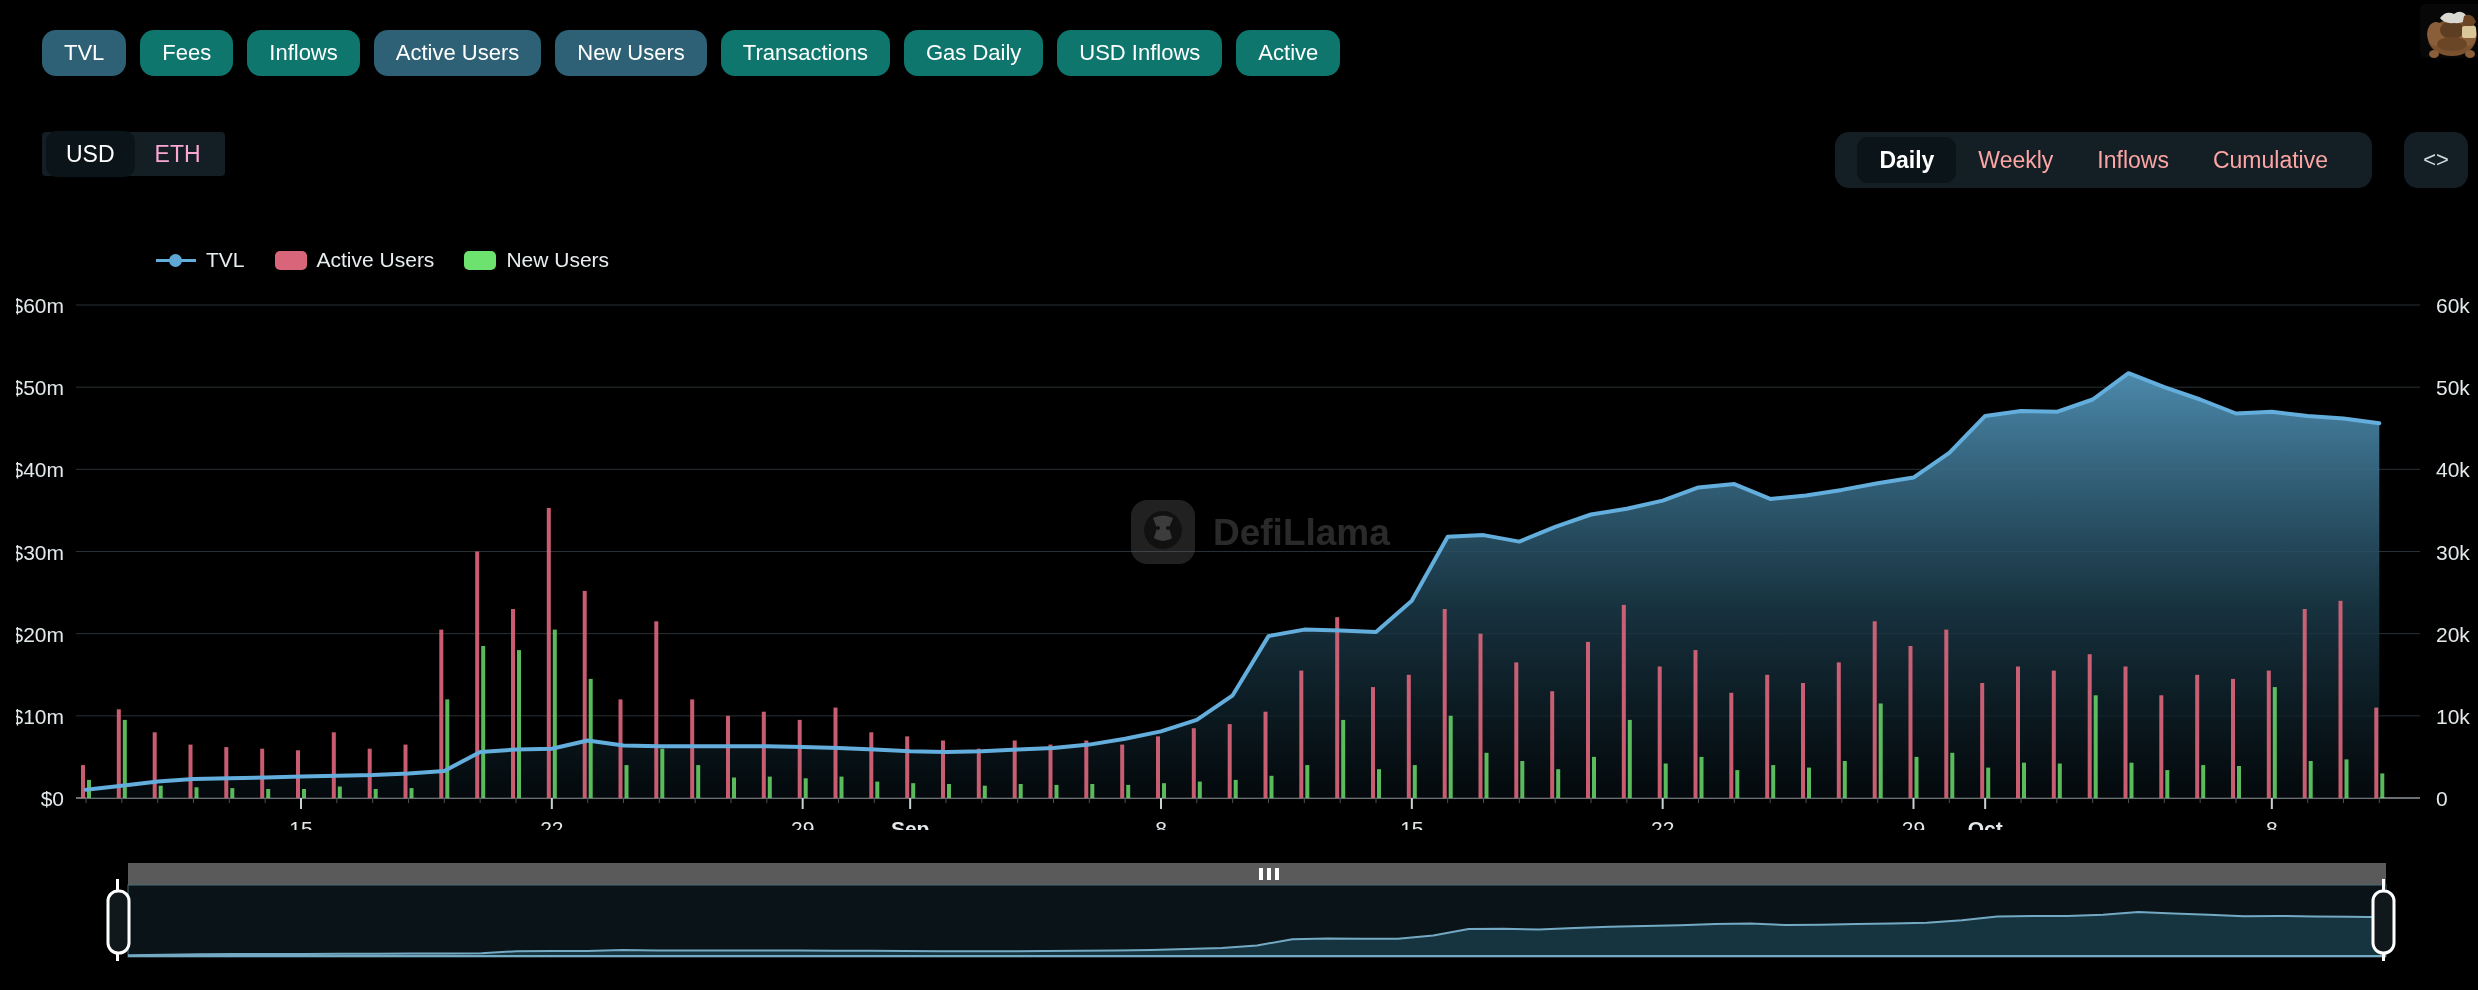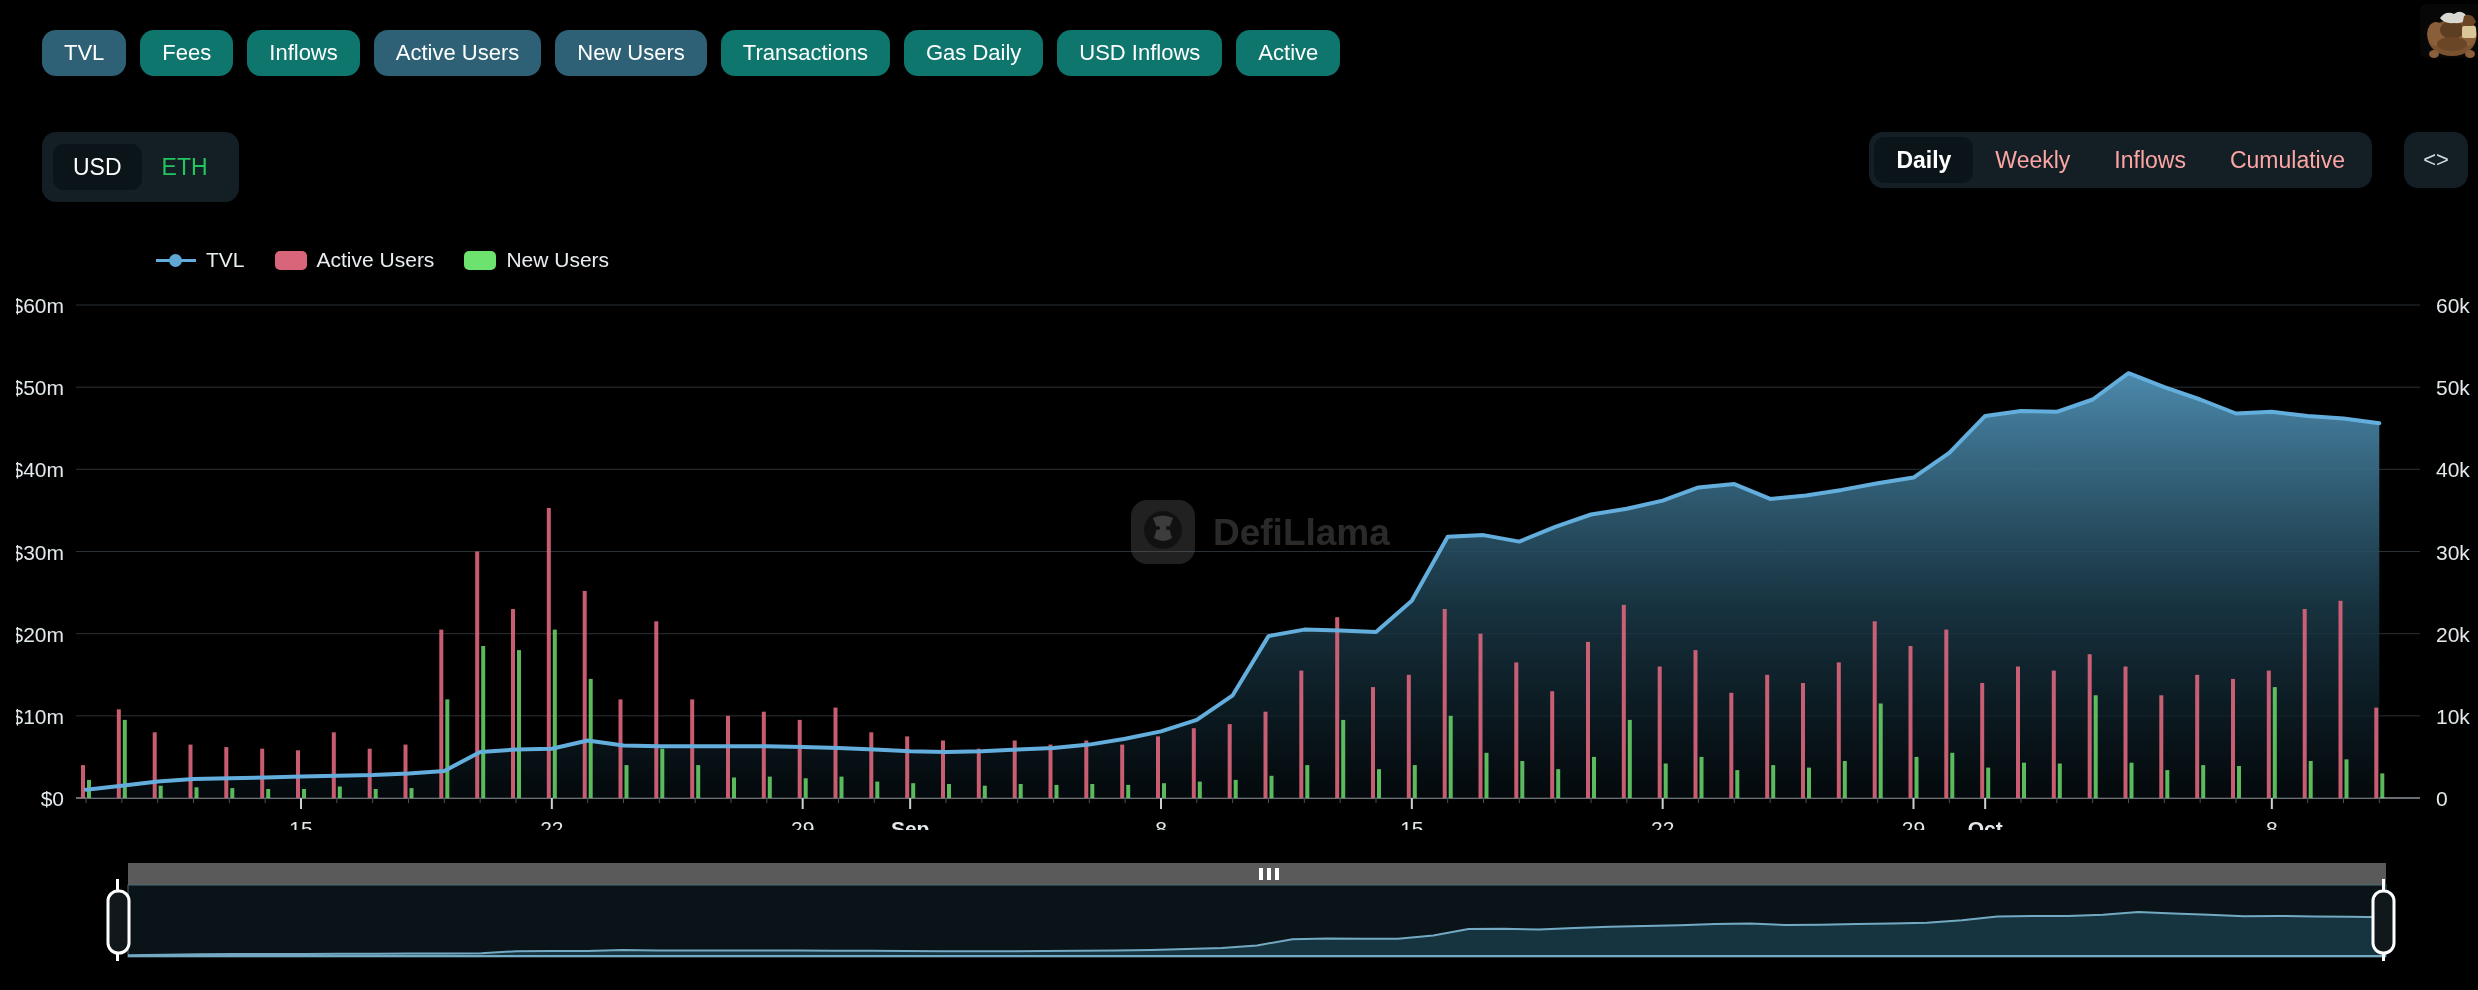--- a/index.html
+++ b/index.html
@@ -32,35 +32,35 @@
     cursor: pointer; white-space: nowrap;
   }
   .tab.active { background: #2e6175; }
 
   
   .row2 { position: absolute; top: 132px; left: 0; width: 2478px; height: 56px; }
 
   .denom-group {
     position: absolute; left: 26px; top: 0;
     display: flex; align-items: center;
-    background: #131f24; border-radius: 14px;
-    padding: 11px; height: 70px;
+    background: #131f24; border-radius: 4px;
+    padding: 4px; height: 44px;
   }
   .denom {
     height: 46px; padding: 0 20px; min-width: 72px;
     display: flex; align-items: center; justify-content: center;
-    border-radius: 11px; font-size: 23px; color: #22c55e; cursor: pointer;
+    border-radius: 11px; font-size: 23px; color: #f9a8d4; cursor: pointer;
   }
   .denom.active { background: #0b1418; color: #ffffff; }
 
   .period-group {
     position: absolute; right: 122px; top: 0;
     display: flex; align-items: center;
     background: #131f24; border-radius: 14px;
-    padding: 5px; height: 56px;
+    padding: 22px; height: 56px;
   }
   .period {
     height: 46px; padding: 0 22px;
     display: flex; align-items: center; justify-content: center;
     border-radius: 11px; font-size: 23px; color: #fca5a5; cursor: pointer;
     white-space: nowrap;
   }
   .period.active { background: #0b1418; color: #ffffff; font-weight: bold; }
 
   .code-btn {

